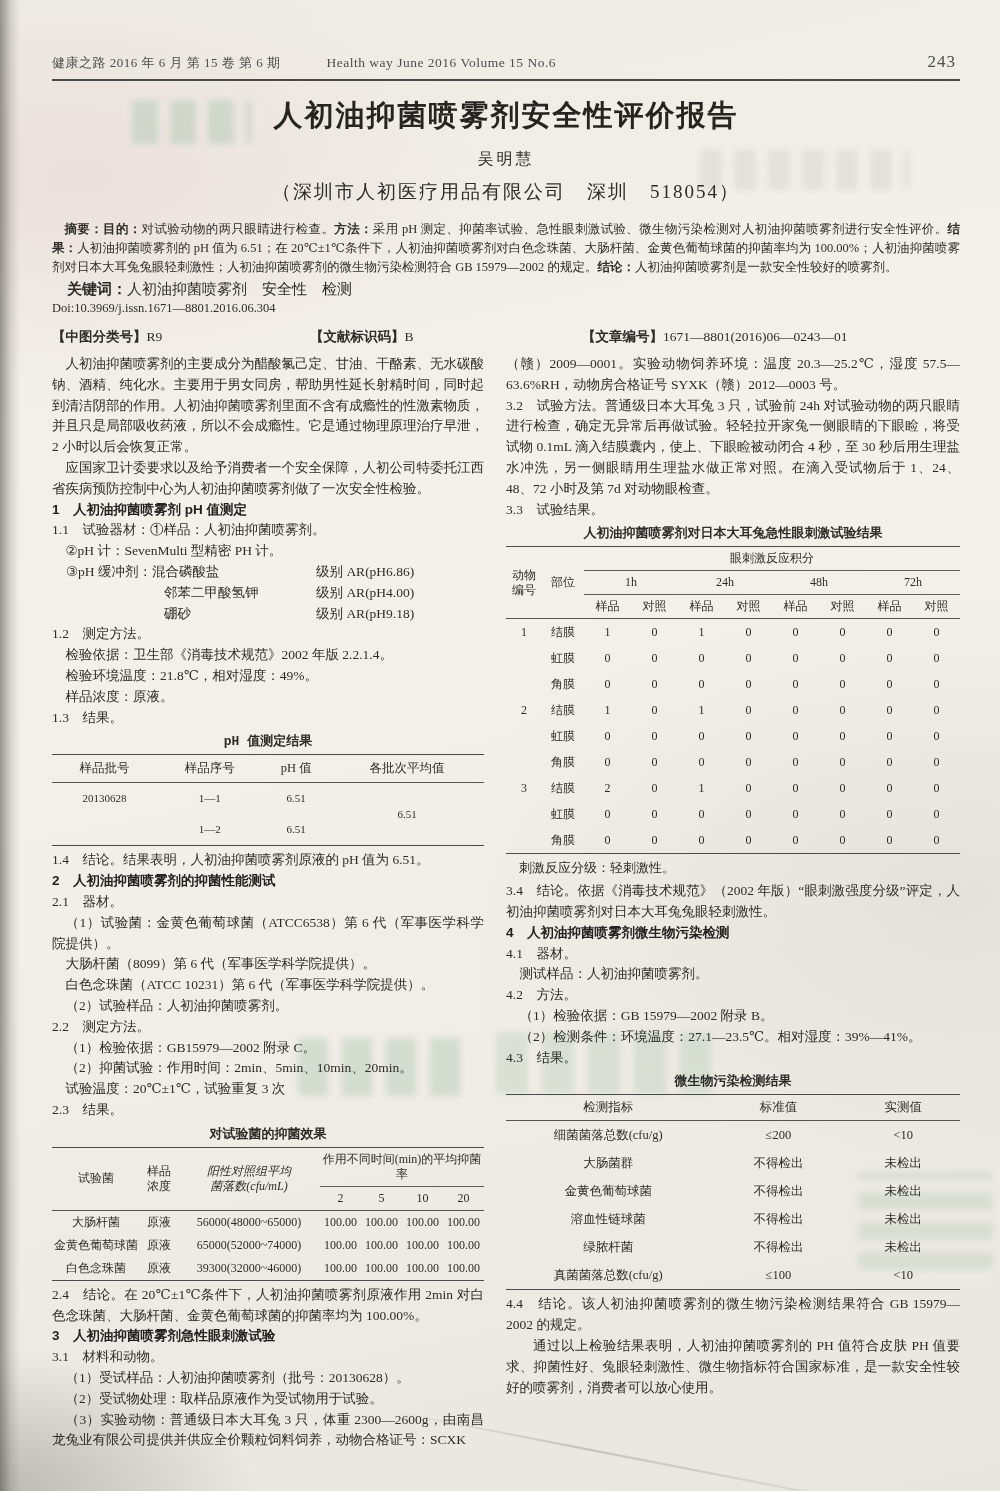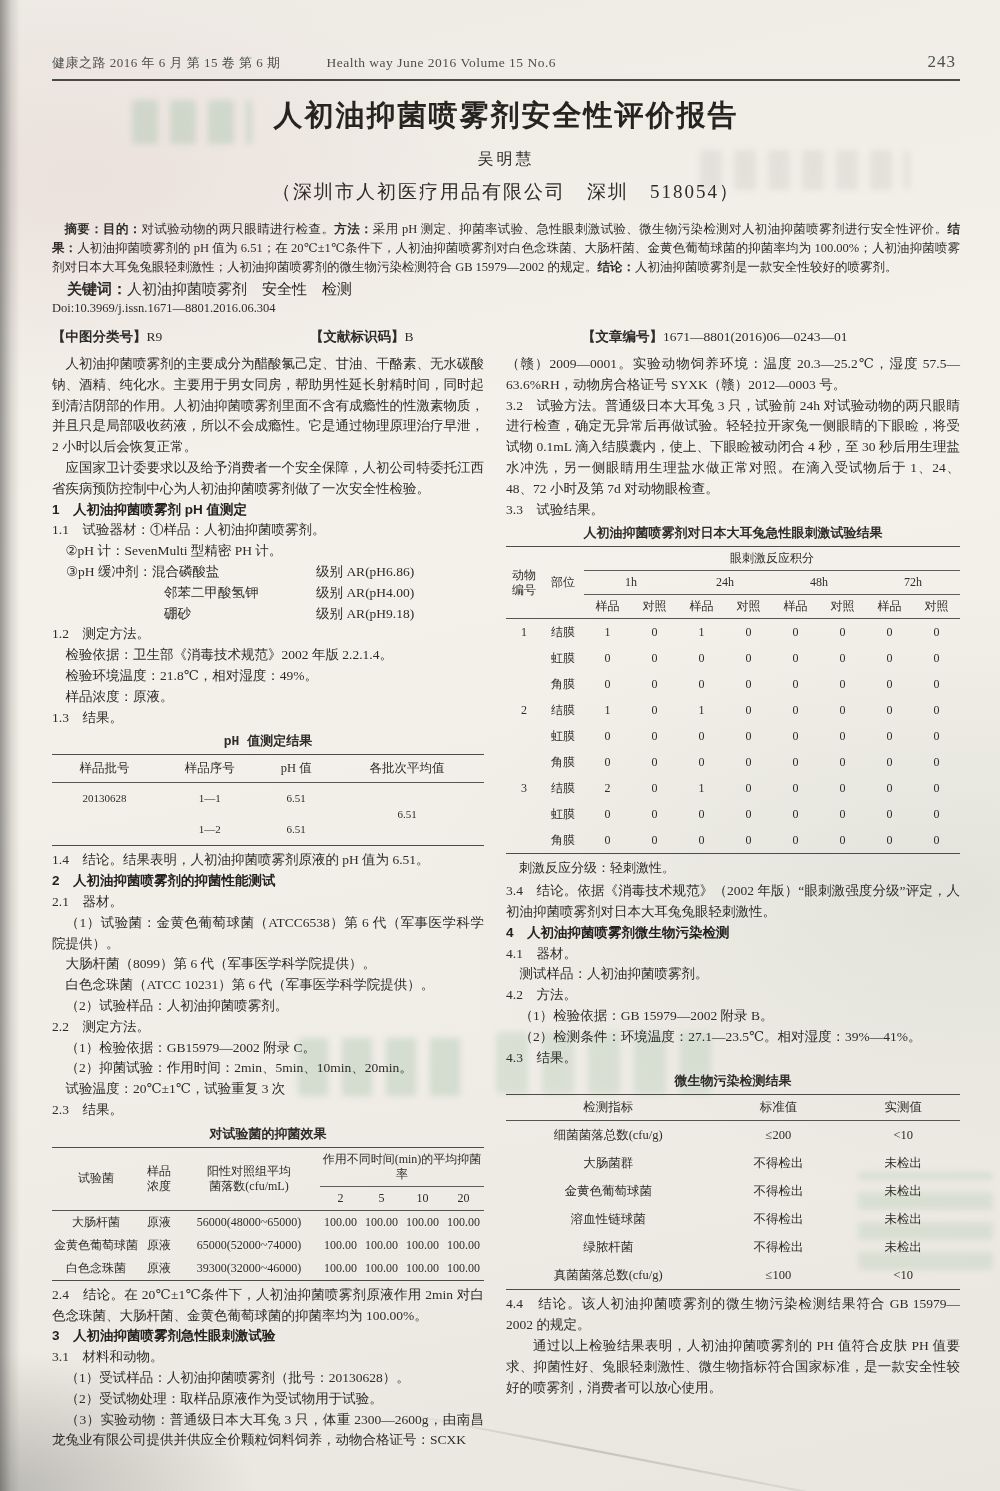--- a/index.html
+++ b/index.html
@@ -76,21 +76,21 @@
     padding:4px 2px; line-height:15px; white-space:pre-line; }
   table.tbl th { vertical-align:middle; }
   .b-b { border-bottom:1px solid rgba(58,58,55,0.8); }
   table.ph td { padding:8px 2px; font-size:11px; }
   table.ph th { padding:6px 2px; font-size:12.5px; }
   table.eye td { padding:5.5px 2px; }
   table.micro td { padding:6.5px 2px; font-size:12.5px; }
   table.micro th { padding:5px 2px; font-size:12.5px; }
   .fnote { font-size:13px; text-indent:1em; margin-bottom:2px; }
   .colw-a { width:36px; } .colw-p { width:42px; }
-  .iw-n { width:88px; } .iw-c { width:38px; } .iw-col { width:142px; }
+  .iw-n { width:88px; } .iw-c { width:38px; } .iw-col { width:142px;font-style:italic; }
 </style>
 </head>
 <body>
 
 <div class="page">
   <div class="bleed green-a"></div>
   <div class="bleed green-b"></div>
   <div class="bleed green-c"></div>
   <div class="bleed green-d"></div>
   <div class="bleed grey-e"></div>

